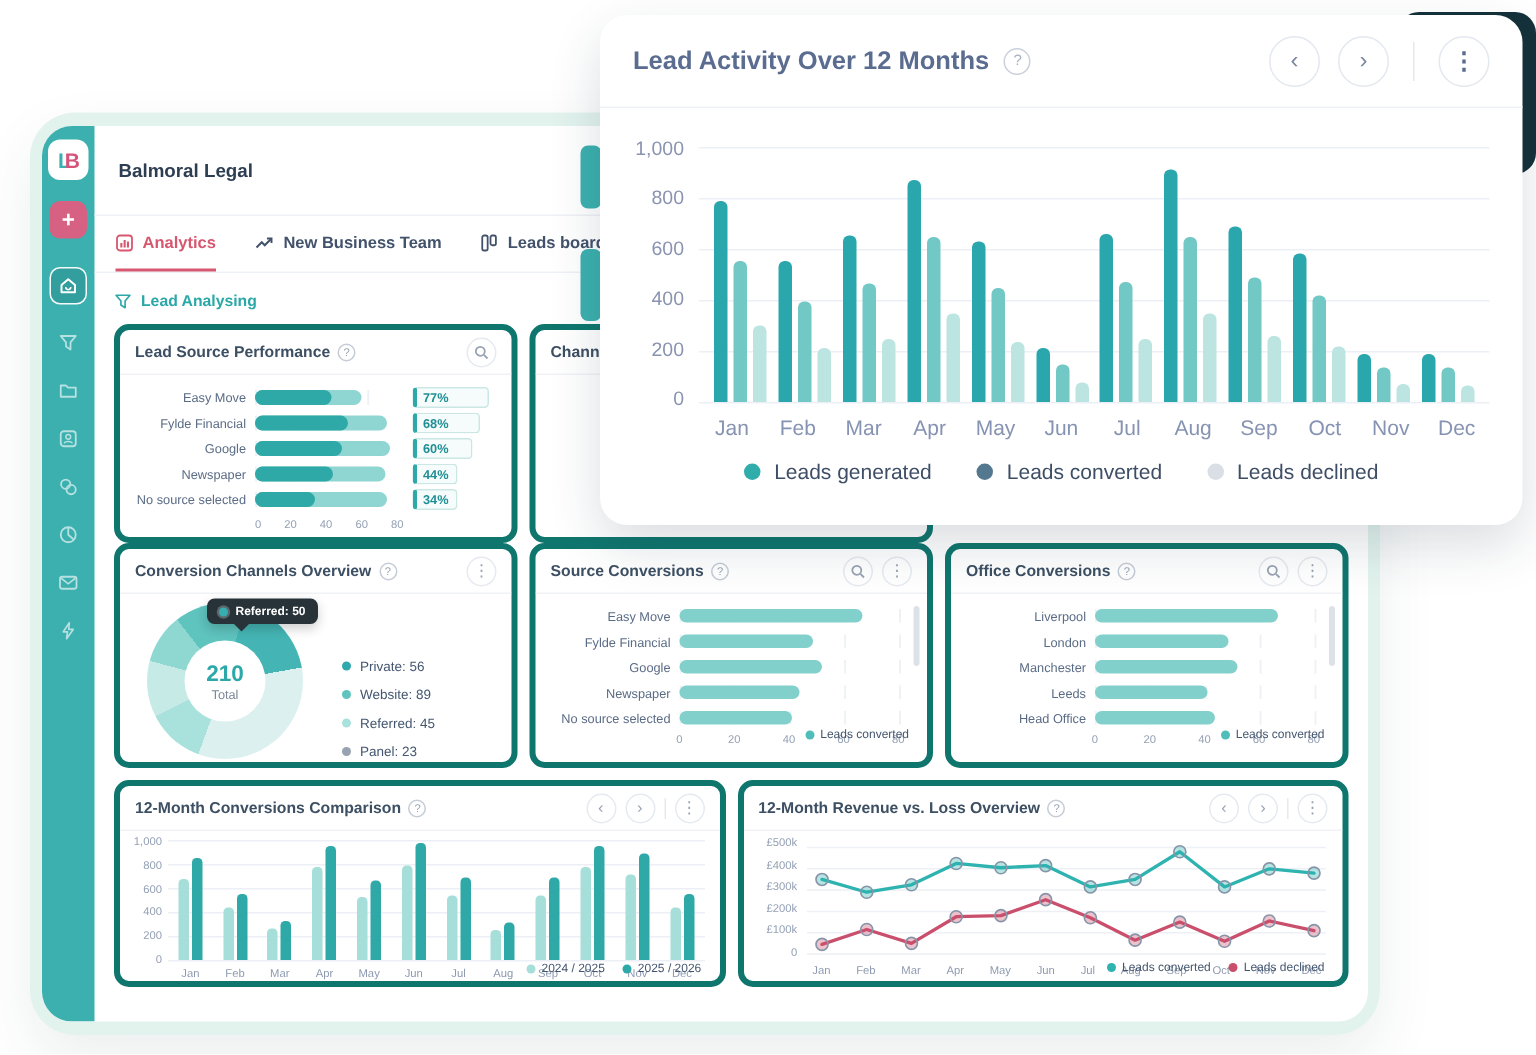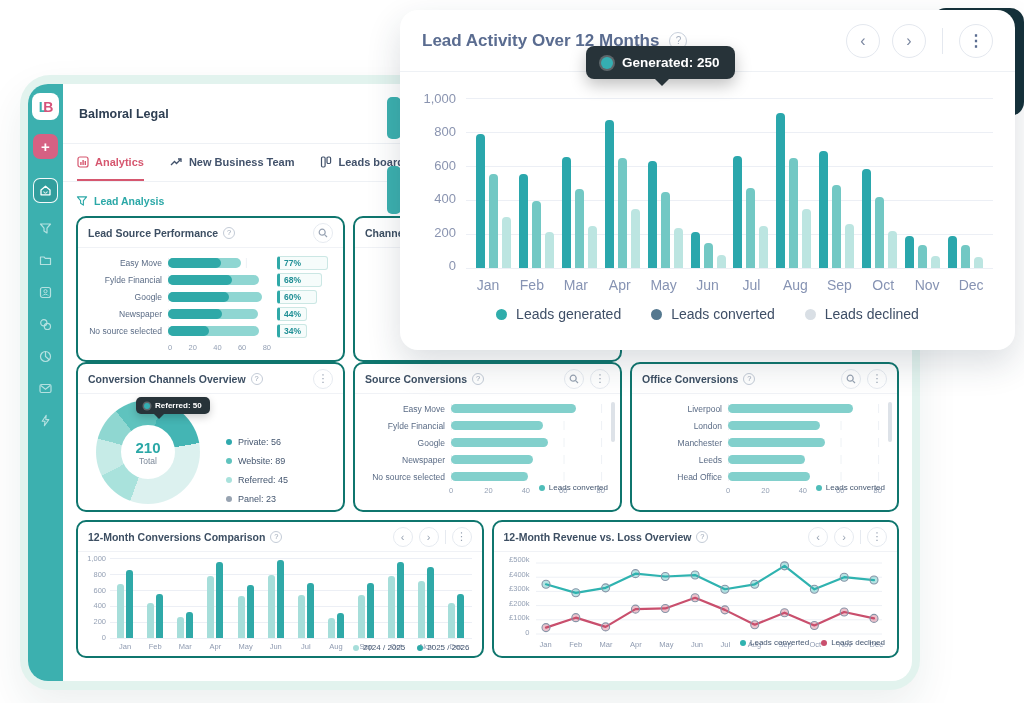--- a/index.html
+++ b/index.html
@@ -21,21 +21,21 @@
 .main{flex:1;display:flex;flex-direction:column;min-width:0}
 .topbar{height:60px;display:flex;align-items:center;padding-left:16px;border-bottom:1px solid #EEF1F5;font-size:12.5px;font-weight:700;color:#2E3E52}
 .tabs{height:38px;display:flex;padding-left:14px;gap:26px;border-bottom:1px solid #EEF1F5}
 .tab{display:flex;align-items:center;gap:6px;font-size:11px;font-weight:600;color:#42526B;border-bottom:2px solid transparent;cursor:pointer;white-space:nowrap}
 .tab.active{color:#D6576F;border-bottom-color:#D6576F}
 .content{flex:1;padding:8px 13px 0 13px;position:relative}
 .secrow{display:flex;align-items:center;gap:6px;height:20px;margin:1px 0 5px}
 .seclabel{font-size:10.5px;font-weight:700;color:#2BA8A7}
 .secnote{margin-left:auto;font-size:9px;color:#93A0B6}
 .cardrow{display:flex;gap:8px}
-.card{background:#fff;border:2px solid #0f766e;border-radius:10px;position:relative;overflow:hidden;flex:1}
+.card{background:#fff;border:4px solid #0f766e;border-radius:10px;position:relative;overflow:hidden;flex:1}
 .card-hd{display:flex;align-items:center;gap:5px;padding:0 10px;height:30px;border-bottom:1px solid #F0F2F6}
 .card-title{font-size:10.5px;font-weight:700;color:#3D4F63;white-space:nowrap}
 .help{width:12px;height:12px;border:1px solid #C4CCD7;border-radius:50%;color:#9AA5B5;font-size:7.5px;display:flex;align-items:center;justify-content:center;flex-shrink:0}
 .hd-right{margin-left:auto;display:flex;align-items:center;gap:6px}
 .cbtn{width:20px;height:20px;border:1px solid #E6EAF0;border-radius:50%;display:flex;align-items:center;justify-content:center;color:#97A2B2;font-size:11px;background:#fff;cursor:pointer}
 .hd-div{width:1px;height:14px;background:#E6EAF0}
 .vscroll{position:absolute;right:5px;top:38px;width:4px;height:40px;background:#DDE2E8;border-radius:2px}
 
 .ls-body{padding:6px 10px 0 10px}
 .ls-row{display:grid;grid-template-columns:74px 1fr 56px;gap:6px;align-items:center;height:17px}
@@ -225,21 +225,21 @@
             <span>Follow-ups</span>
           </div>
         </div>
 
       <div class="content">
 
         <div class="secrow">
           <svg width="12" height="12" viewBox="0 0 13 13">
               <path d="M1.5 2 H11.5 L8 6.2 V11 L5 9 V6.2 Z" fill="none" stroke="#2BA8A7" stroke-width="1.2" stroke-linejoin="round"></path>
             </svg>
-          <span class="seclabel">Lead Analysis</span>
+          <span class="seclabel">Lead Analysing</span>
         </div>
 
         <div class="cardrow" style="height:146px">
           <div class="card" style="max-width:269px">
             <div class="card-hd">
               <span class="card-title">Lead Source Performance</span>
               <span class="help">?</span>
               <span class="hd-right">
                 <span class="cbtn">
                     <svg width="10" height="10" viewBox="0 0 10 10">
@@ -858,24 +858,20 @@
             <div class="xlab">Jun</div>
             <div class="xlab">Jul</div>
             <div class="xlab">Aug</div>
             <div class="xlab">Sep</div>
             <div class="xlab">Oct</div>
             <div class="xlab">Nov</div>
             <div class="xlab">Dec</div>
           </div>
         </div>
       </div>
-    <div class="ov-tip">
-      <span class="ov-tipdot"></span>
-      <span>Generated: 250</span>
-    </div>
     <div class="ov-legend" id="ov-legend">
         <span class="litem">
           <span class="bdot" style="background: rgb(47, 173, 171);"></span>
           <span>Leads generated</span>
         </span>
         <span class="litem">
           <span class="bdot" style="background: rgb(84, 120, 143);"></span>
           <span>Leads converted</span>
         </span>
         <span class="litem">

